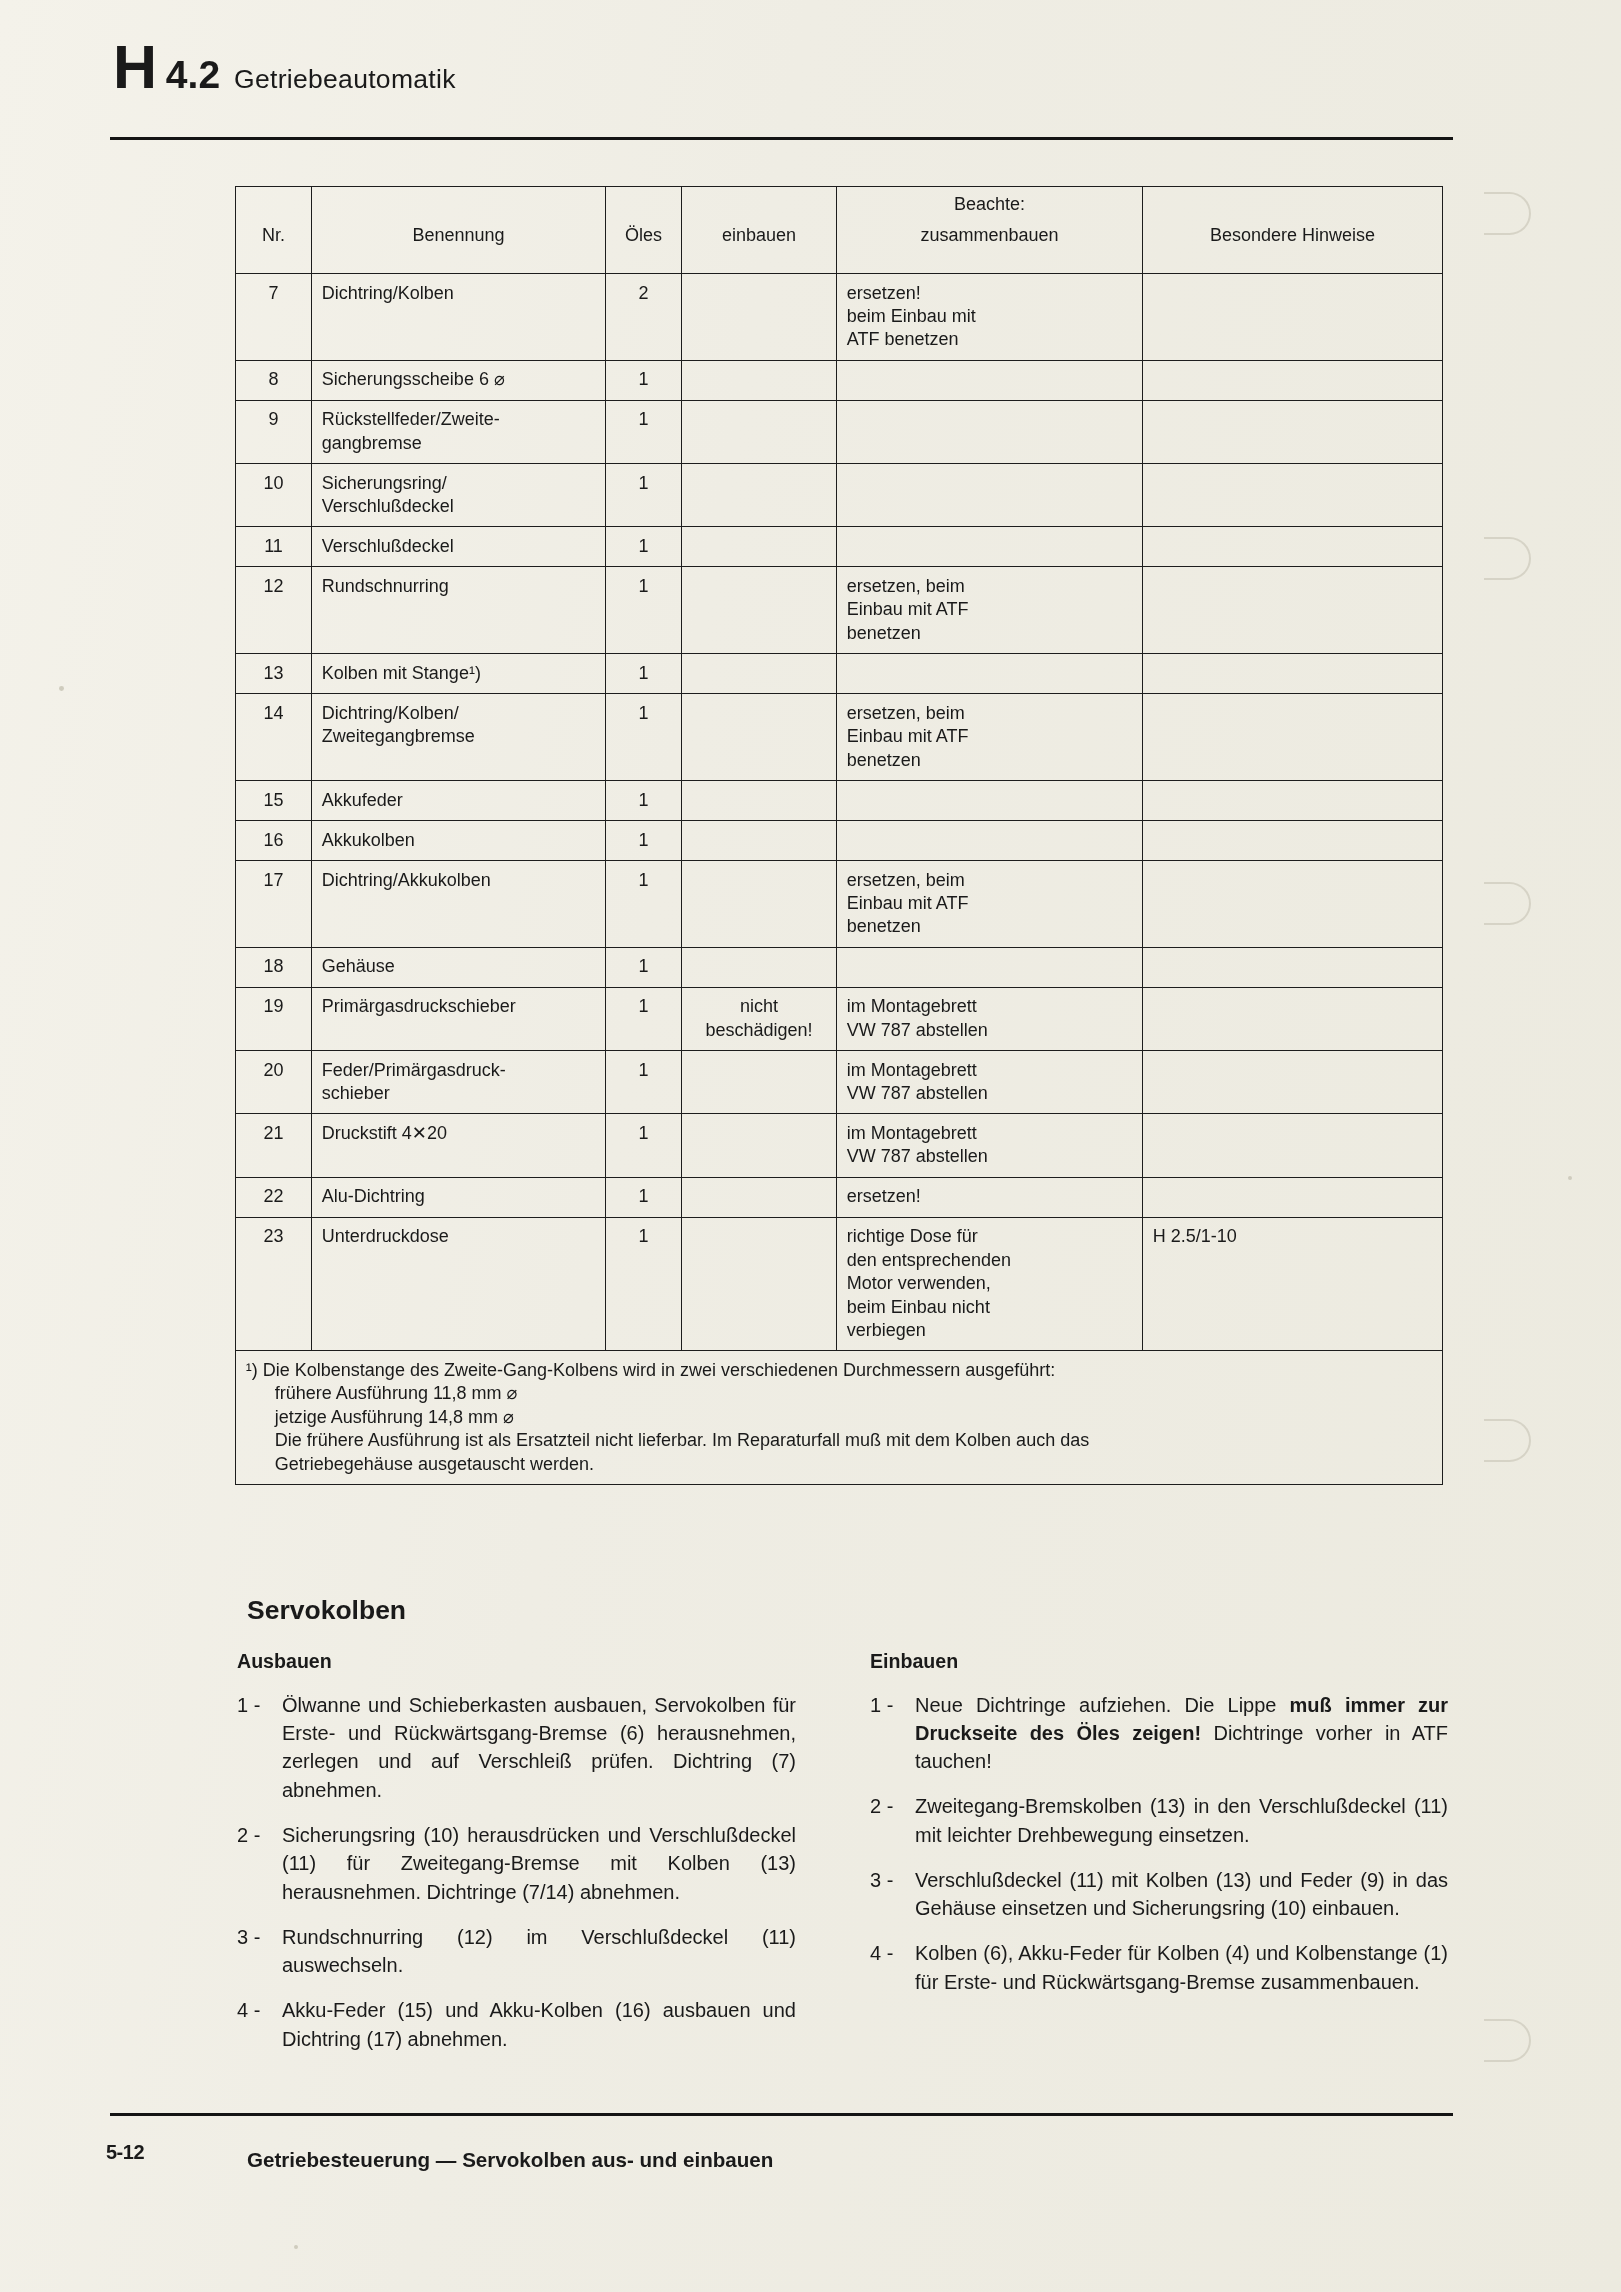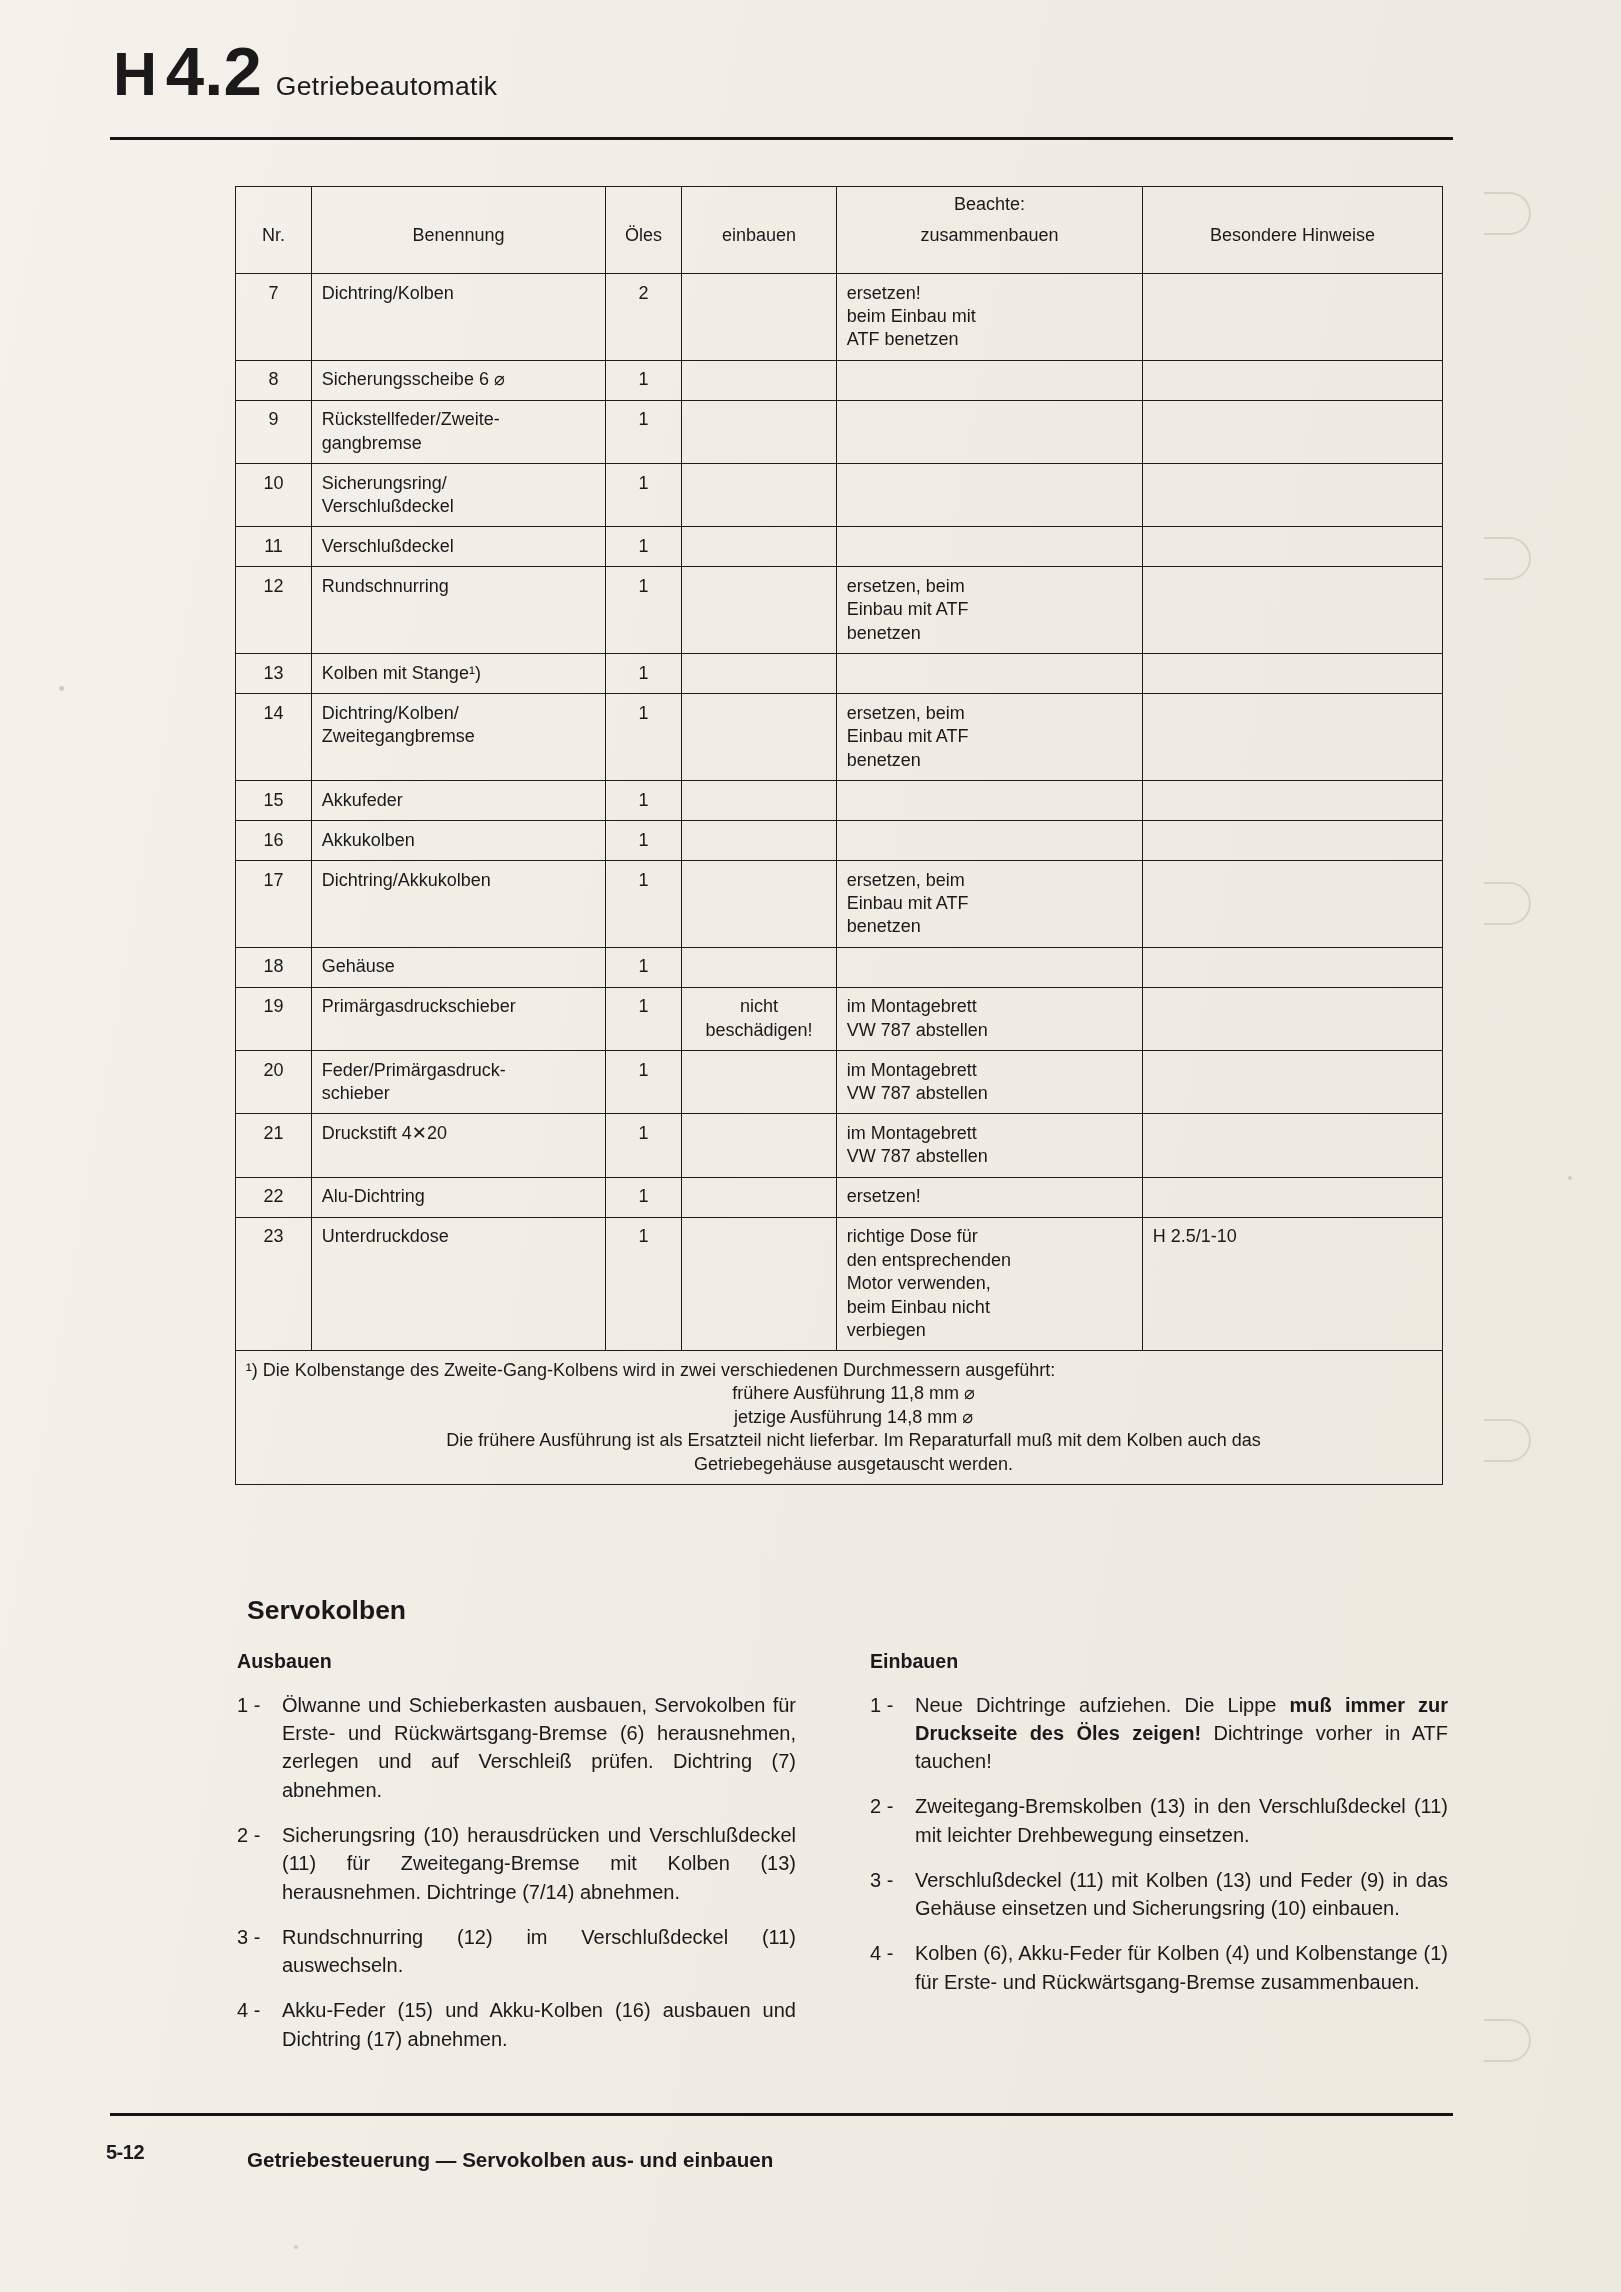--- a/index.html
+++ b/index.html
@@ -30,21 +30,21 @@
     display: flex;
     align-items: baseline;
   }
   .header .h-letter {
     font-size: 61px;
     font-weight: bold;
     letter-spacing: -1px;
     line-height: 1;
   }
   .header .h-num {
-    font-size: 69px;
+    font-size: 39px;
     font-weight: bold;
     margin-left: 9.8px;
     line-height: 1;
   }
   .header .h-title {
     font-size: 26.5px;
     margin-left: 14px;
     letter-spacing: 0.3px;
   }
   .rule-top {
@@ -112,21 +112,21 @@
   td.bes { text-align: left; padding-left: 13.7px;}
   td.ben { text-align: left; }
 
   
   td.footnote {
     font-size: 18px;
     line-height: 1.38;
     padding: 9.8px 13.7px 13.7px 13.7px;
     text-align: left;
   }
-  td.footnote .fn-indent { padding-left: 29px; display:block;text-align:center; }
+  td.footnote .fn-indent { padding-left: 29px; display:block; }
 
   
   .servo-title {
     position: absolute;
     left: 247px;
     top: 1595px;
     font-size: 26.5px;
     font-weight: bold;
   }
   .col-left {

